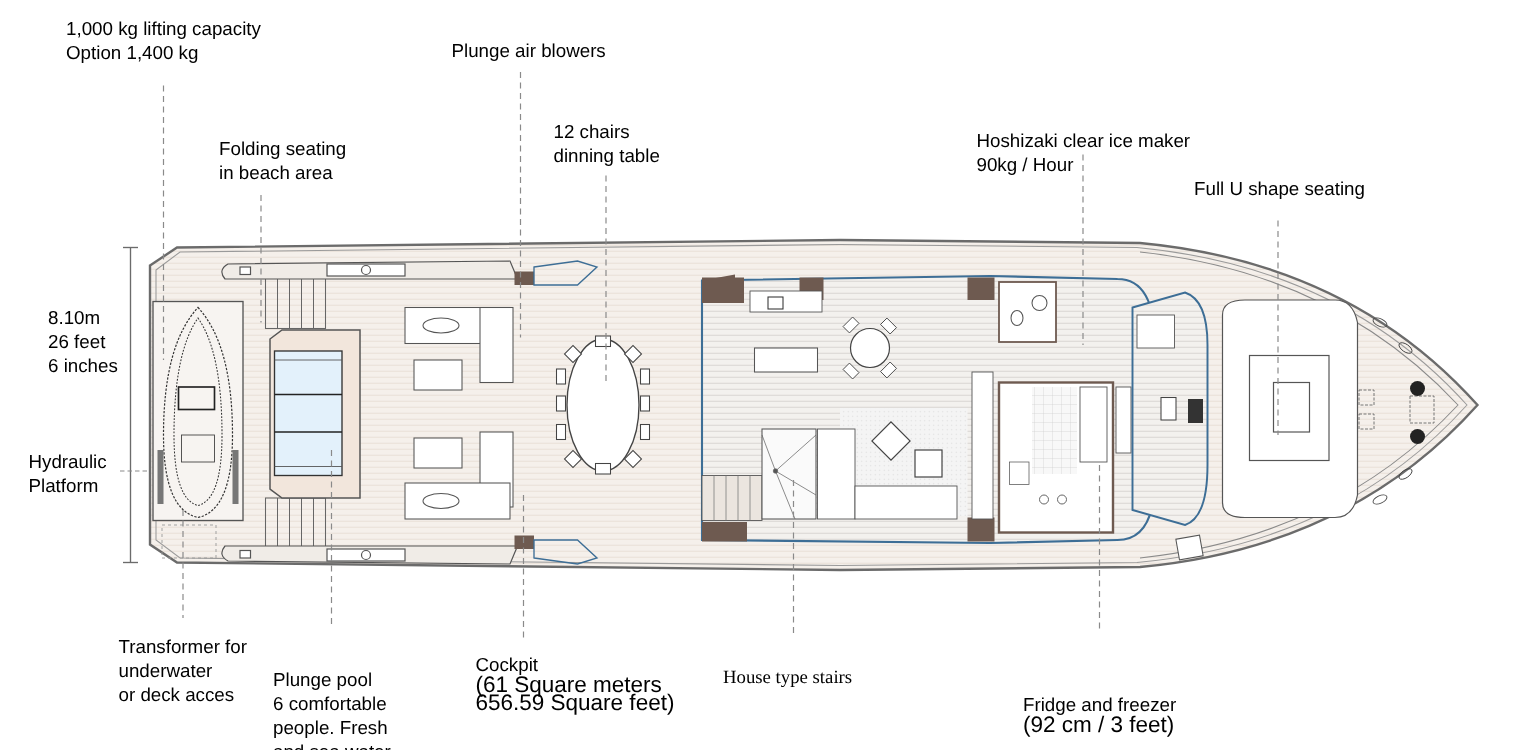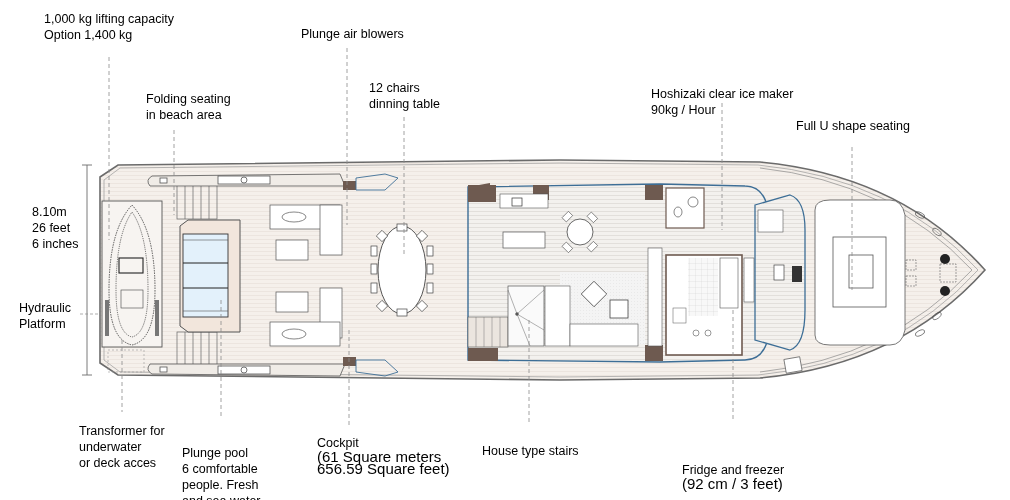--- a/index.html
+++ b/index.html
@@ -268,20 +268,20 @@
   <div>people. Fresh</div>
   <div>and sea water</div>
 </div>
 
 <div class="lbl" style="left:317px; top:435px;">
   <div>Cockpit</div>
   <span class="sub">(61 Square meters</span>
   <span class="sub">656.59 Square feet)</span>
 </div>
 
-<div class="lbl" style="left:482px; top:443px;">
+<div class="lbl" style="left:482px; top:443px;font-family:Liberation Serif, serif;">
   <div>House type stairs</div>
 </div>
 
 <div class="lbl" style="left:682px; top:439px;margin-top:23px;">
   <div>Fridge and freezer</div>
   <span class="sub">(92 cm / 3 feet)</span>
 </div>
 
 </body></html>

